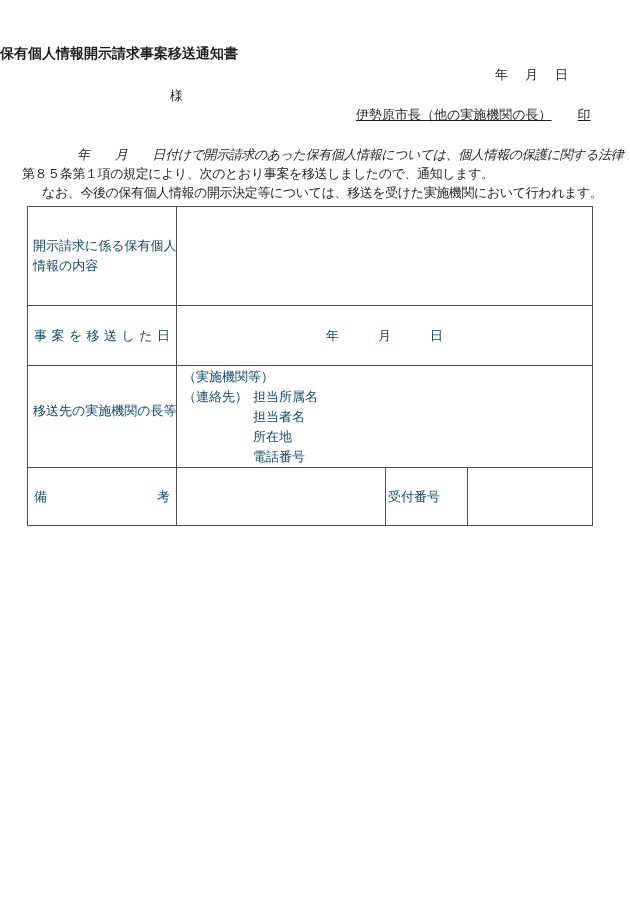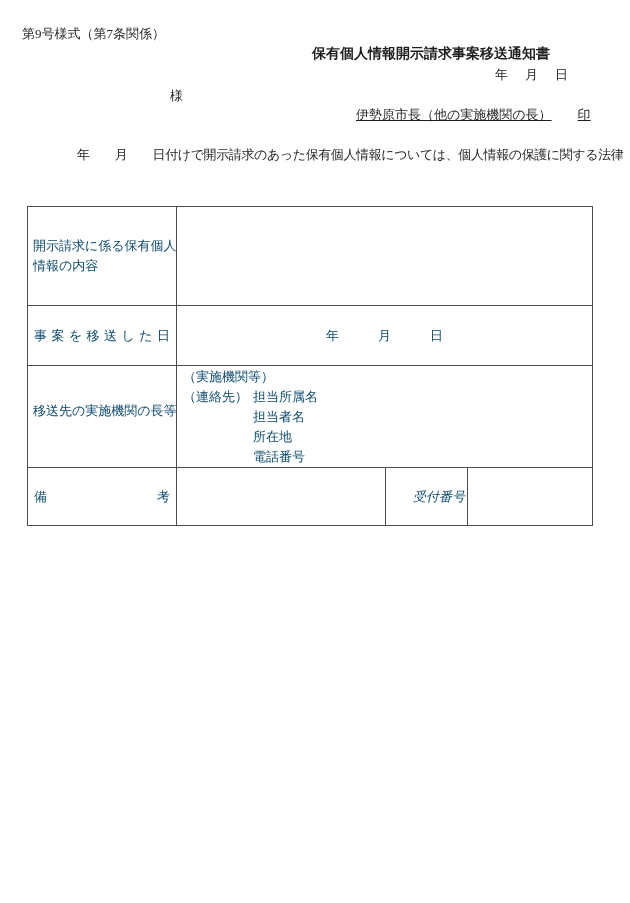--- a/index.html
+++ b/index.html
@@ -17,21 +17,21 @@
   .form-number {
     position: absolute;
     left: 22px; top: 25px;
     font-size: 13px;
     white-space: pre;
   }
   .doc-title {
     position: absolute;
     left: 0; top: 45px;
     width: 550px;
-    text-align: right;
+    text-align: left;
     font-size: 14px;
     font-weight: bold;
     letter-spacing: 0px;
     white-space: pre;
   }
   .date-line {
     position: absolute;
     left: 495px; top: 66px;
     letter-spacing: 2px;
     white-space: pre;
@@ -48,21 +48,21 @@
     text-decoration: underline;
   }
   .issuer-line .seal { margin-left: 26px; }
   .body-par {
     position: absolute;
     left: 22px; top: 145px;
     width: 600px;
     line-height: 19px;
   }
   .bl { letter-spacing: -0.4px; white-space: pre; }
-  .bl1 { text-indent: 55px; }
+  .bl1 { text-indent: 55px; font-style: italic; }
   .bl3 { text-indent: 20px; }
   table.form-table {
     position: absolute;
     left: 27px; top: 206px;
     width: 565px;
     border-collapse: collapse;
     table-layout: fixed;
     font-size: 13px;
     color: #0c4a6e;
   }
@@ -91,49 +91,49 @@
   td.v-bottom {
     vertical-align: bottom;
     padding: 0 0 7px 6px;
     white-space: pre;
   }
   td.v-dest { vertical-align: top; padding: 1px 0 0 6px; line-height: 20px; }
   .dest-contact { display: flex; }
   .contact-label { width: 70px; flex: none; white-space: pre; }
   .contact-lines div { white-space: pre; }
   td.receipt {
-    text-align: right;
+    text-align: left;
     padding: 0 2px;
     white-space: pre;
-    font-style: italic;
   }
   .r1 td { height: 99px; }
   .r2 td { height: 60px; font-family: Liberation Mono, monospace; }
   .r3 td { height: 62px; }
   .r4 td { height: 100px; }
   .r5 td { height: 60px; }
   .r6 td { height: 58px; }
 </style>
 </head>
 <body>
 
 <div class="page">
 
-  <div class="form-number">第9号様式（第7条関係）</div>
 
   <div class="doc-title">保有個人情報開示請求事案移送通知書</div>
 
   <div class="date-line">年　月　日</div>
 
   <div class="addressee">様</div>
 
   <div class="issuer-line"><span>伊勢原市長（他の実施機関の長）</span><span class="seal">印</span></div>
 
   <div class="body-par">
     <div class="bl bl1">年　　月　　日付けで開示請求のあった保有個人情報については、個人情報の保護に関する法律</div>
+    <div class="bl">第８５条第１項の規定により、次のとおり事案を移送しましたので、通知します。</div>
+    <div class="bl bl3">なお、今後の保有個人情報の開示決定等については、移送を受けた実施機関において行われます。</div>
   </div>
 
   <table class="form-table">
     <colgroup>
       <col style="width:149px">
       <col style="width:209px">
       <col style="width:82px">
       <col style="width:125px">
     </colgroup>
     <tbody>

